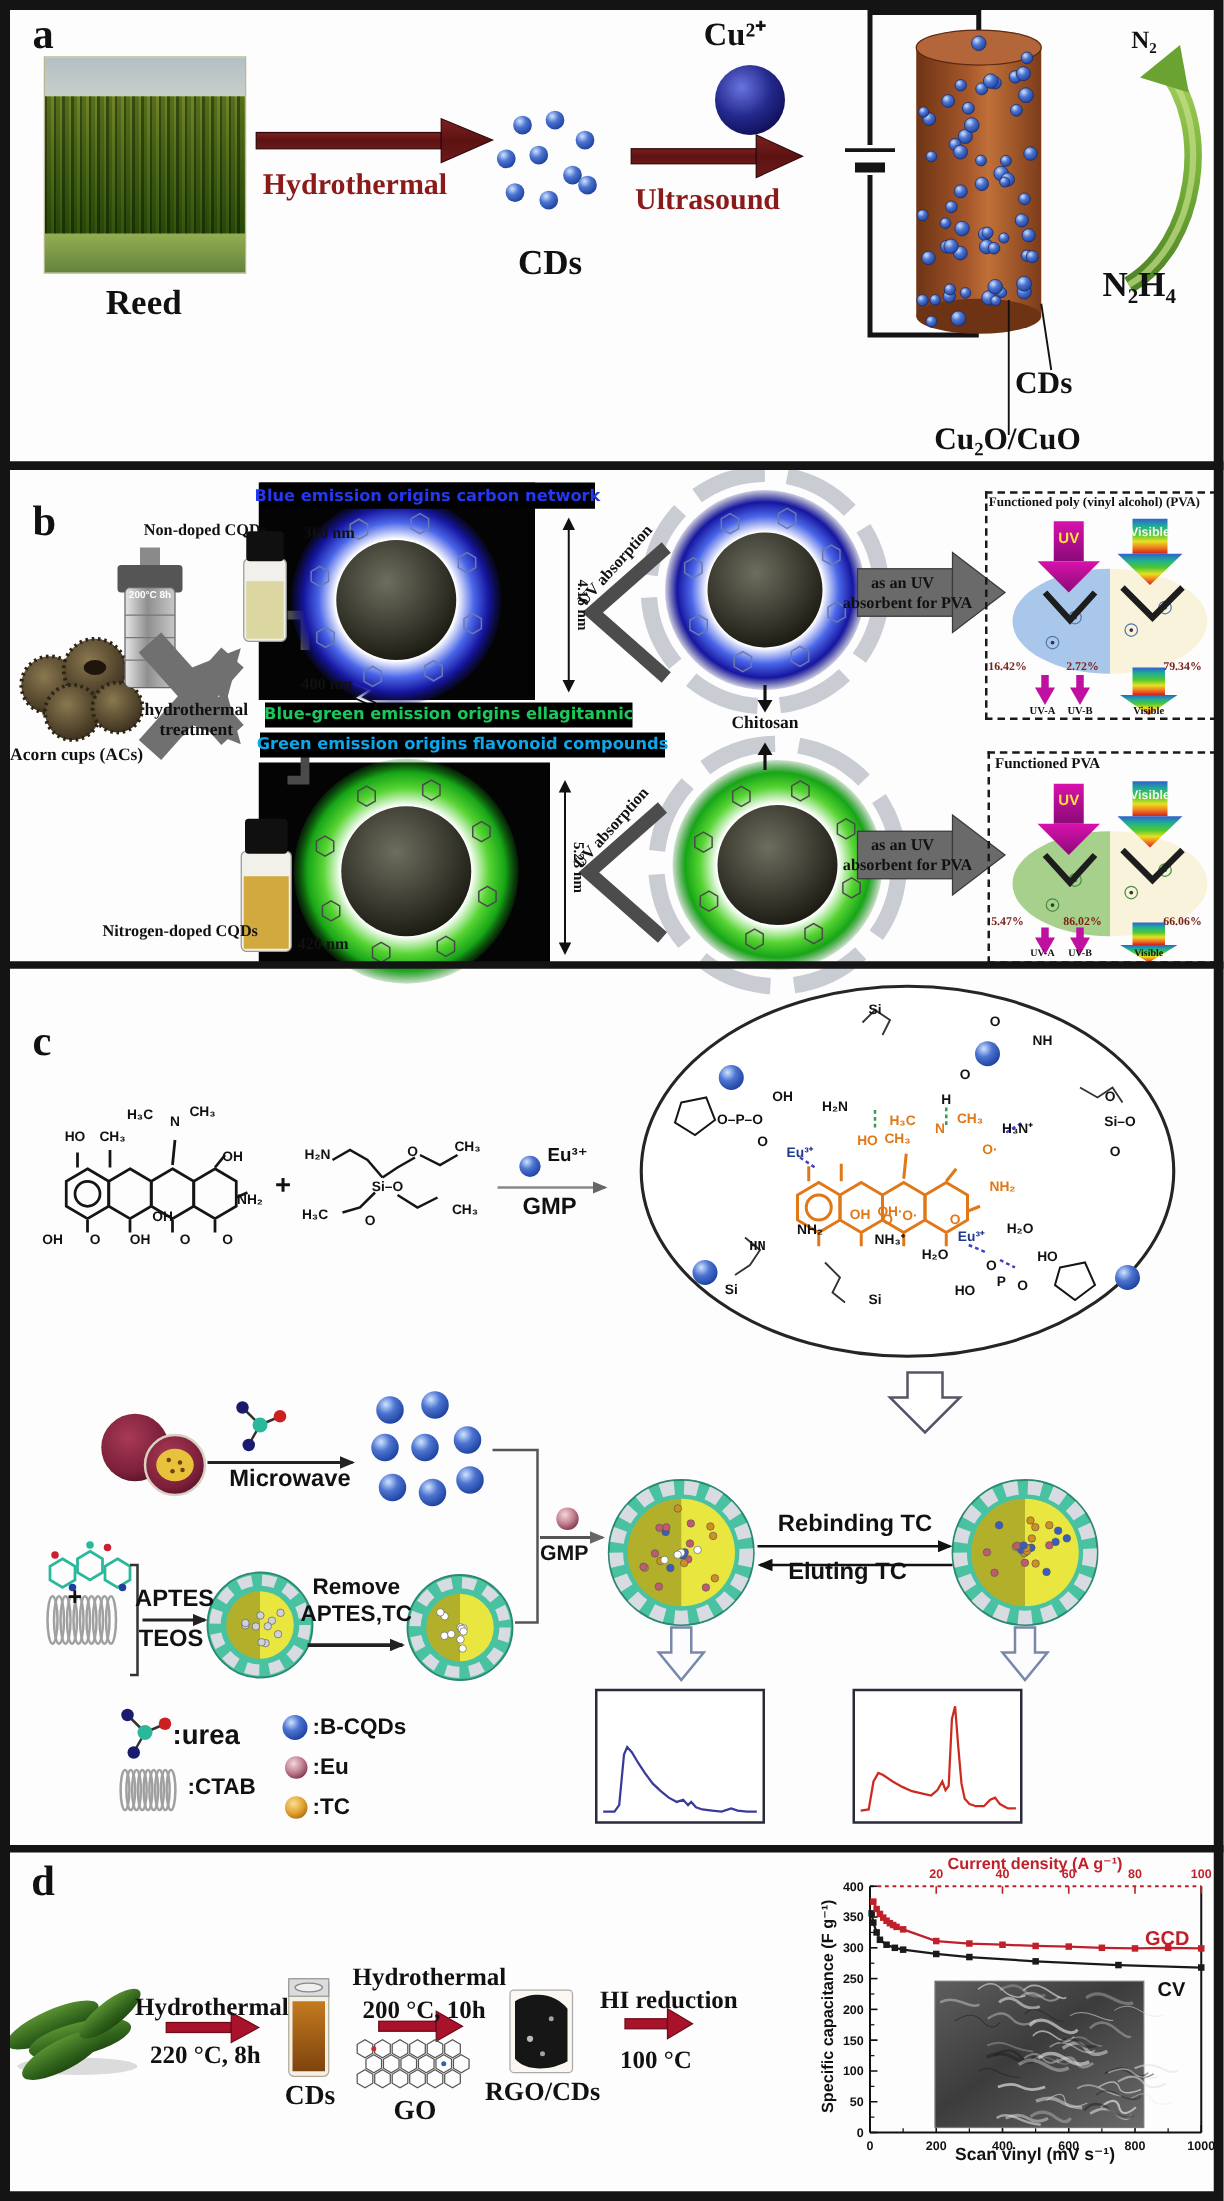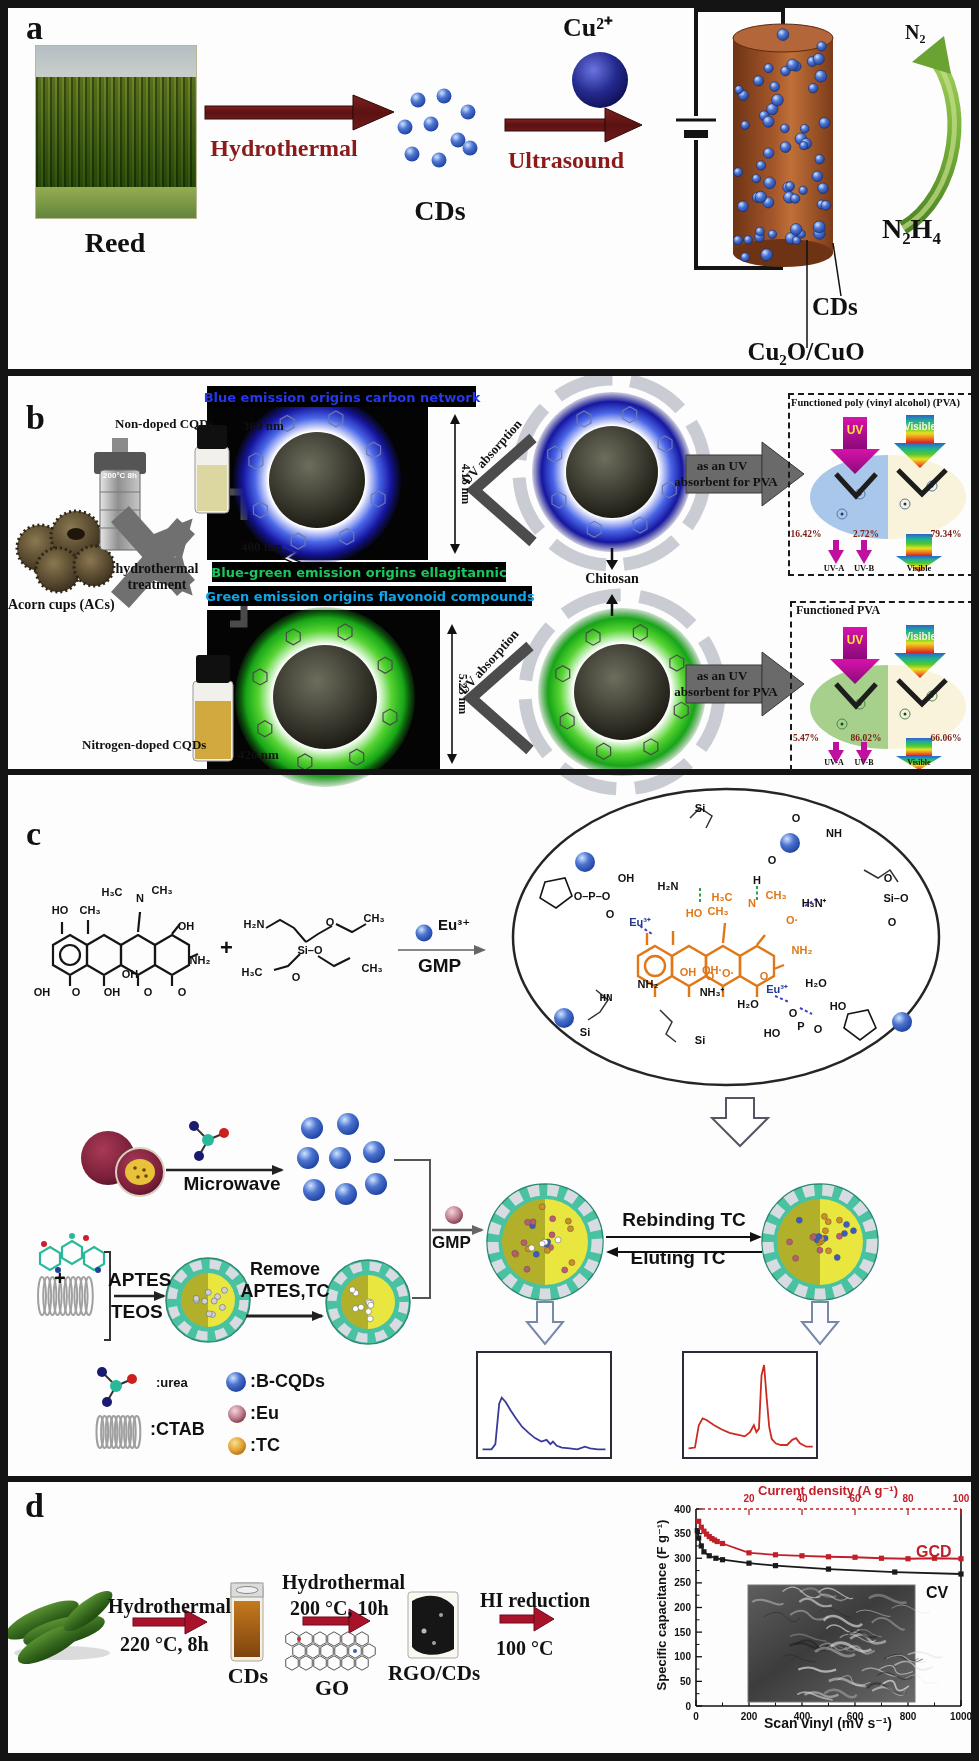--- a/index.html
+++ b/index.html
@@ -805,21 +805,21 @@
 <span class="t sans" style="left:418px;top:956px;font-size:19px">GMP</span>
 <span class="t c sans" style="left:232px;top:1174px;font-size:19px">Microwave</span>
 <span class="t sans" style="left:108px;top:1270px;font-size:19px">APTES</span>
 <span class="t sans" style="left:111px;top:1302px;font-size:19px">TEOS</span>
 <span class="t sans" style="left:54px;top:1268px;font-size:20px">+</span>
 <span class="t c sans" style="left:285px;top:1260px;font-size:18px">Remove</span>
 <span class="t c sans" style="left:285px;top:1282px;font-size:18px">APTES,TC</span>
 <span class="t sans" style="left:432px;top:1234px;font-size:17px">GMP</span>
 <span class="t c sans" style="left:684px;top:1210px;font-size:19px">Rebinding TC</span>
 <span class="t c sans" style="left:678px;top:1248px;font-size:19px">Eluting TC</span>
-<span class="t sans" style="left:156px;top:1376px;font-size:13px">:urea</span>
+<span class="t sans" style="left:138px;top:1376px;font-size:22px">:urea</span>
 <span class="t sans" style="left:150px;top:1420px;font-size:18px">:CTAB</span>
 <span class="t sans" style="left:250px;top:1372px;font-size:18px">:B-CQDs</span>
 <span class="t sans" style="left:250px;top:1404px;font-size:18px">:Eu</span>
 <span class="t sans" style="left:250px;top:1436px;font-size:18px">:TC</span>
 
 <svg id="svgD" width="979" height="280" style="top:1481px">
   <defs>
     <linearGradient id="cuc" x1="0" y1="0" x2="0" y2="1">
       <stop offset="0%" stop-color="#5a9232"></stop>
           <stop offset="60%" stop-color="#32641c"></stop>

